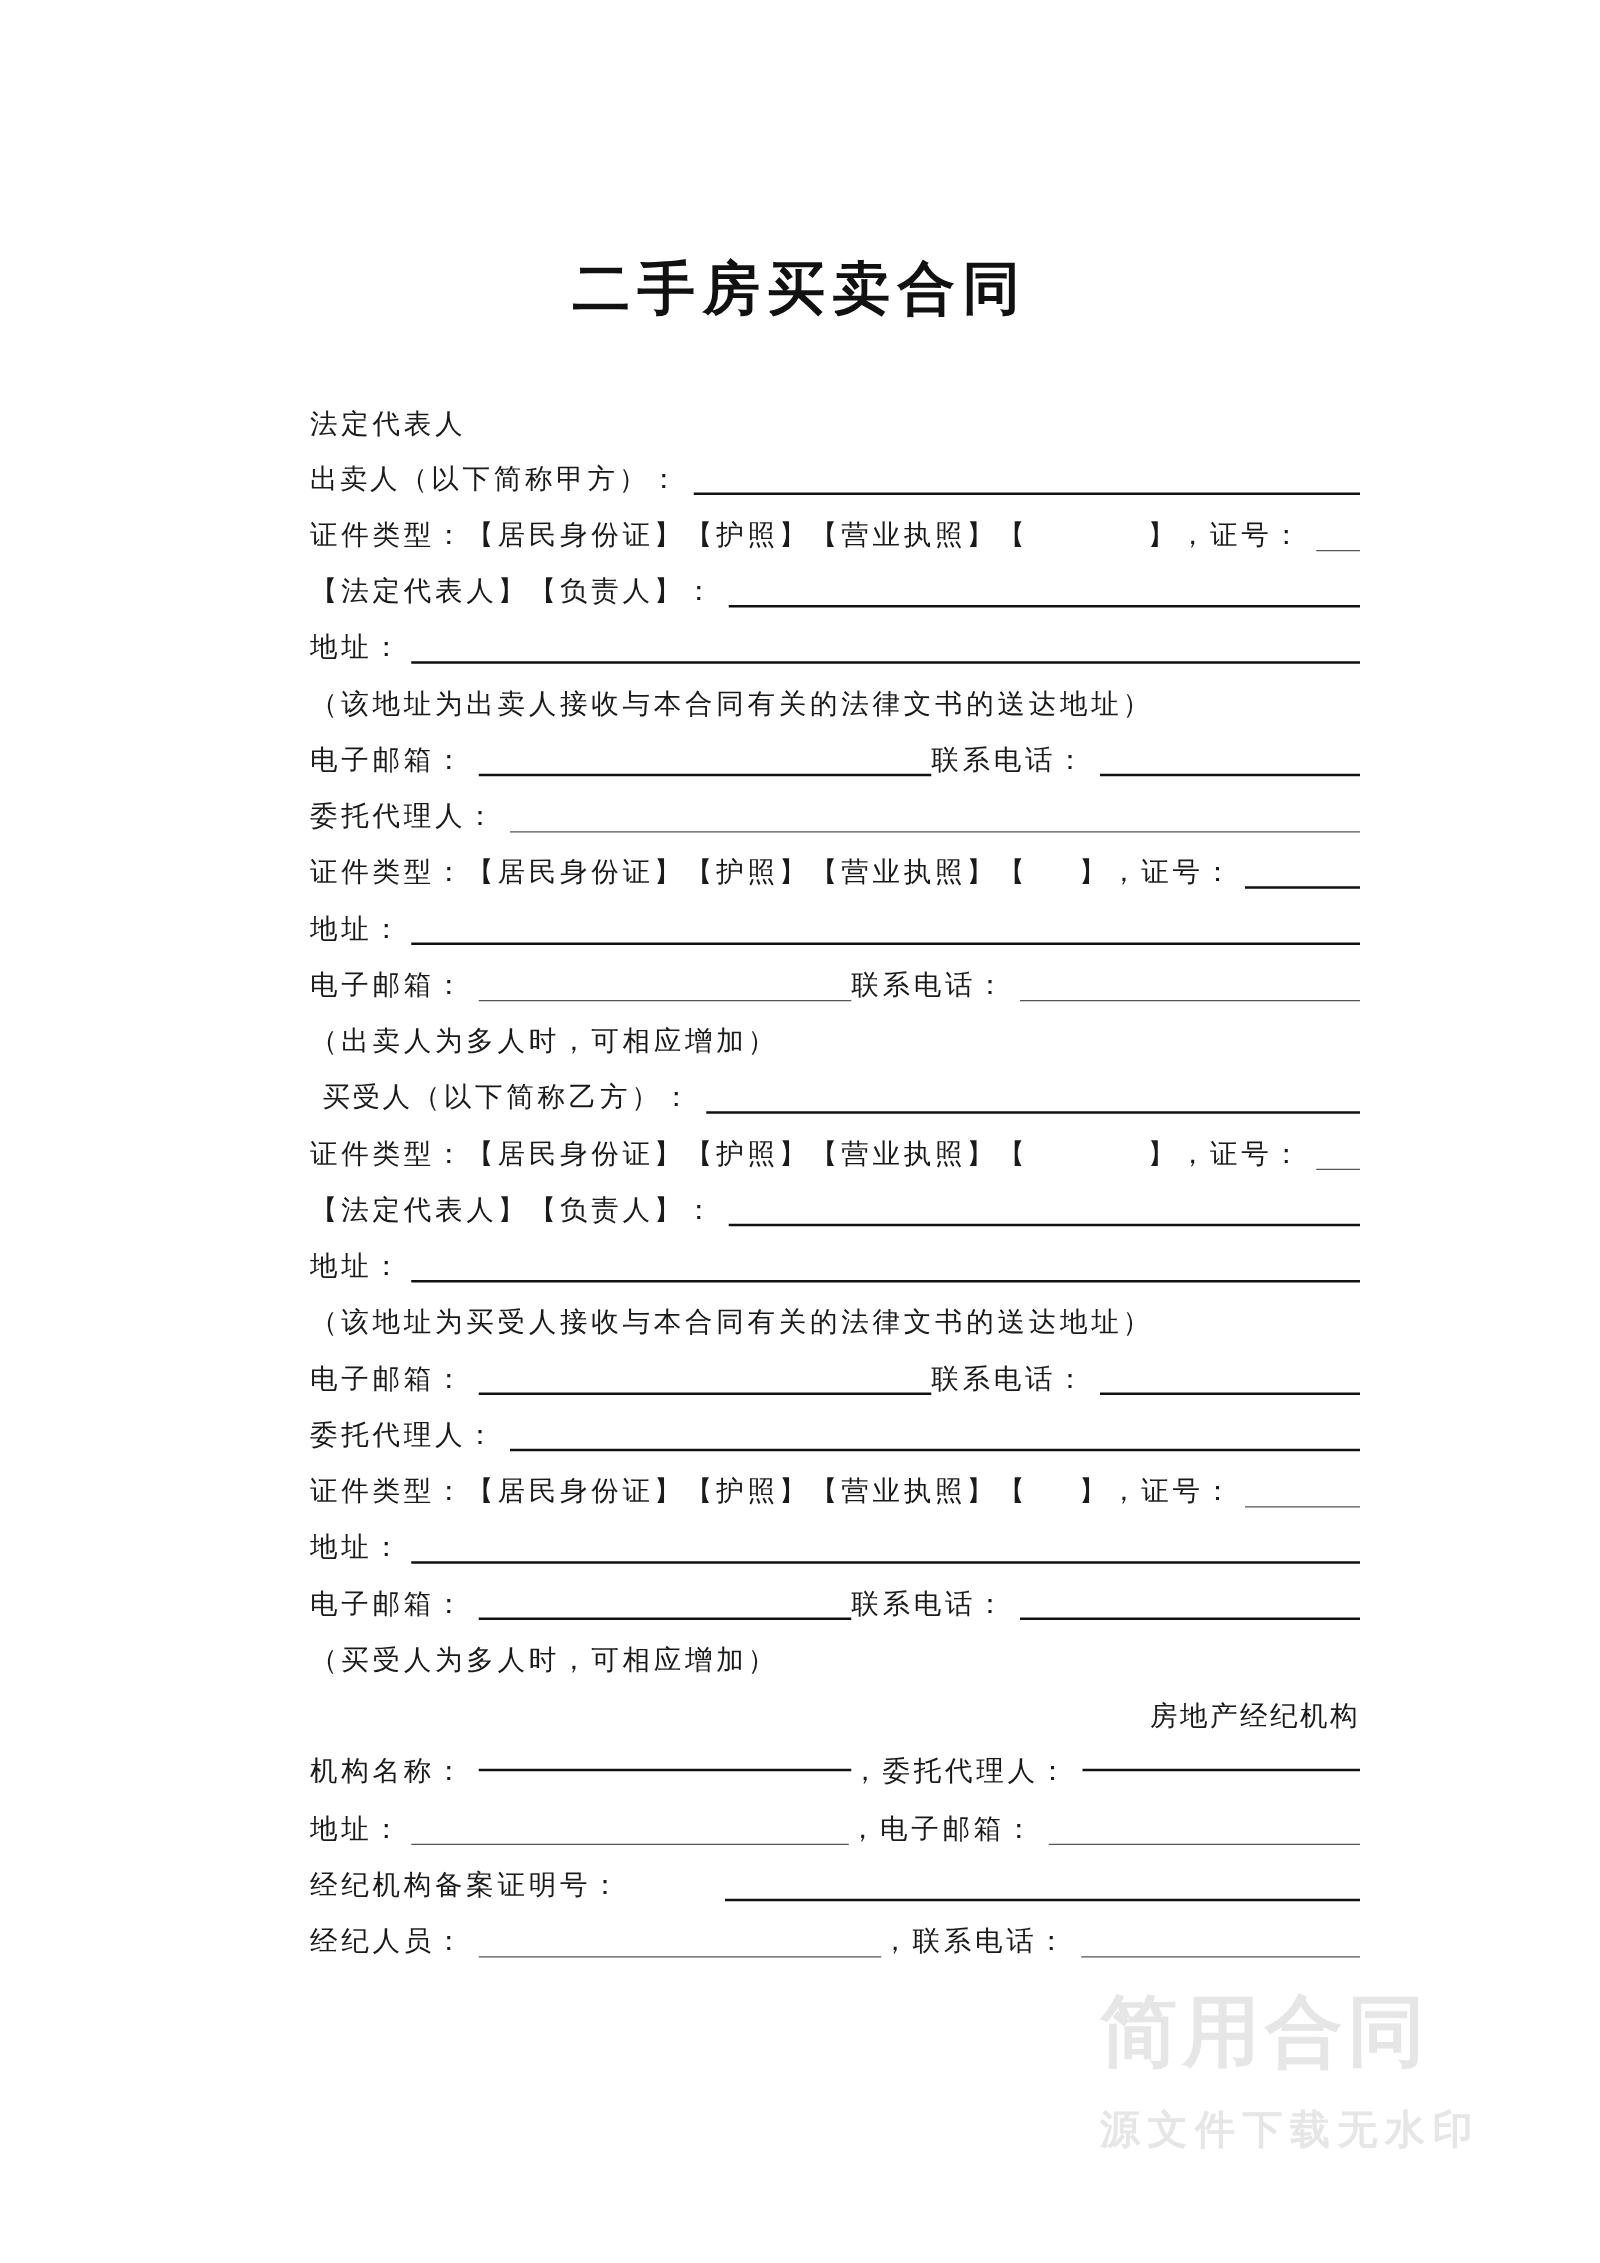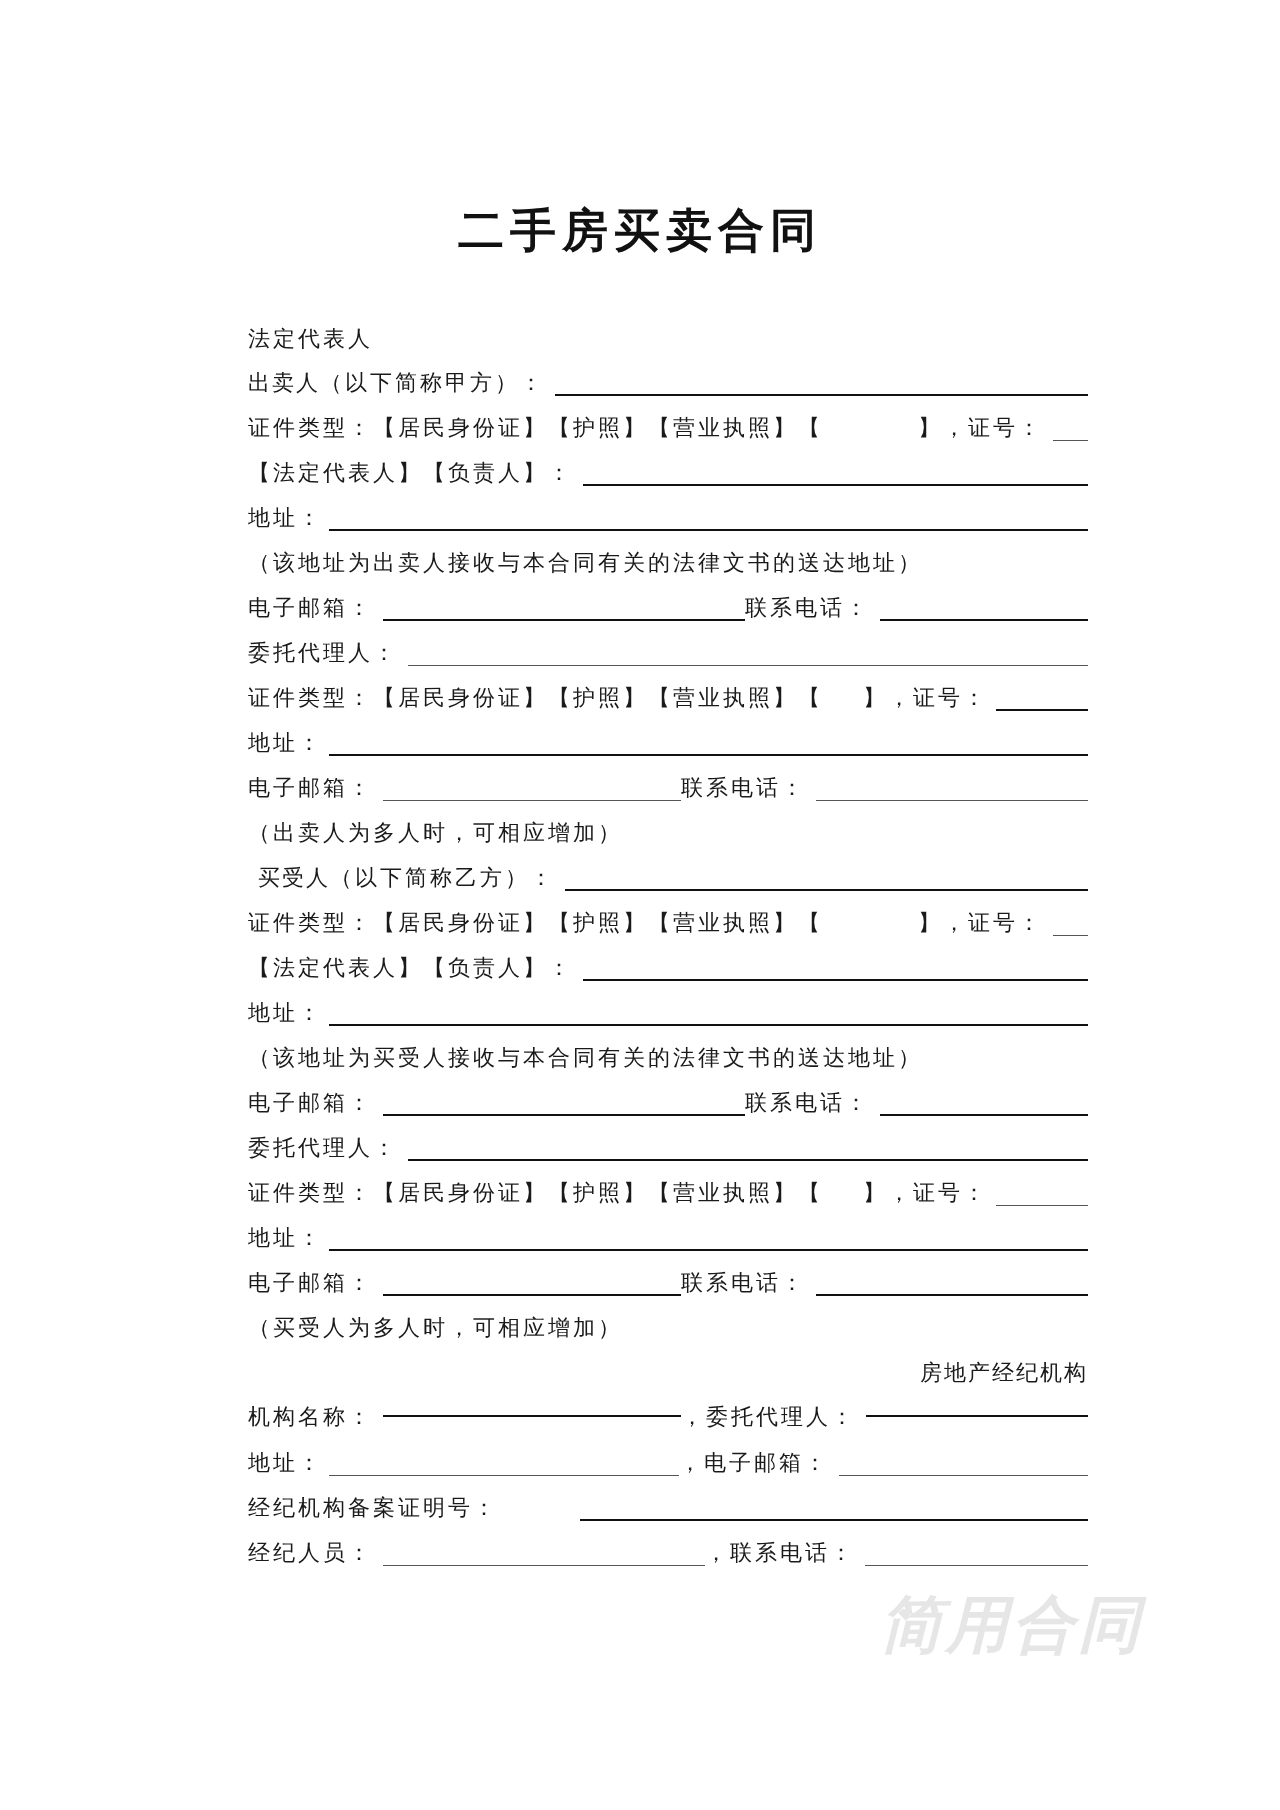--- a/index.html
+++ b/index.html
@@ -9,21 +9,21 @@
            font-size: 46px; font-weight: bold; letter-spacing: 6px; color: #111; }
   .line-row { position: absolute; left: 248px; width: 840px; height: 36px;
               display: flex; align-items: flex-end; font-size: 22px; letter-spacing: 3px; white-space: nowrap; }
   .line-row .t { padding-bottom: 4px; }
   .line-row .bold { font-weight: normal; letter-spacing: 2px; }
   .blank { border-bottom: 2px solid #111; height: 0; margin-bottom: 6px; flex: none; }
   .blank.grow { flex: 1; }
   .blank.thin { border-bottom-width: 1.5px; border-bottom-color: #555; }
   .gap { display: inline-block; flex: none; }
   .watermark { position: absolute; left: 880px; top: 1590px; color: #e6e6e6; font-family: "DejaVu Sans", sans-serif;
-               font-weight: bold; font-style: italic; }
+               font-weight: bold; }
   .watermark .big { font-size: 62px; letter-spacing: 4px; line-height: 70px; }
   .watermark .small { font-size: 32px; letter-spacing: 6px; margin-top: 22px; }
 </style>
 </head>
 <body>
 
 <div class="title">二手房买卖合同</div>
 
 <div class="line-row" style="top:322px;">
   <span class="t">法定代表人</span>
@@ -184,13 +184,14 @@
   <span class="t">经纪人员：</span>
   <span class="gap" style="width:10px"></span>
   <span class="blank thin" style="width:322px"></span>
   <span class="t">，联系电话：</span>
   <span class="gap" style="width:10px"></span>
   <span class="blank grow thin"></span>
 </div>
 
 <div class="watermark">
   <div class="big">简用合同</div>
+  <div class="small">源文件下载无水印</div>
 </div>
 
 </body></html>

